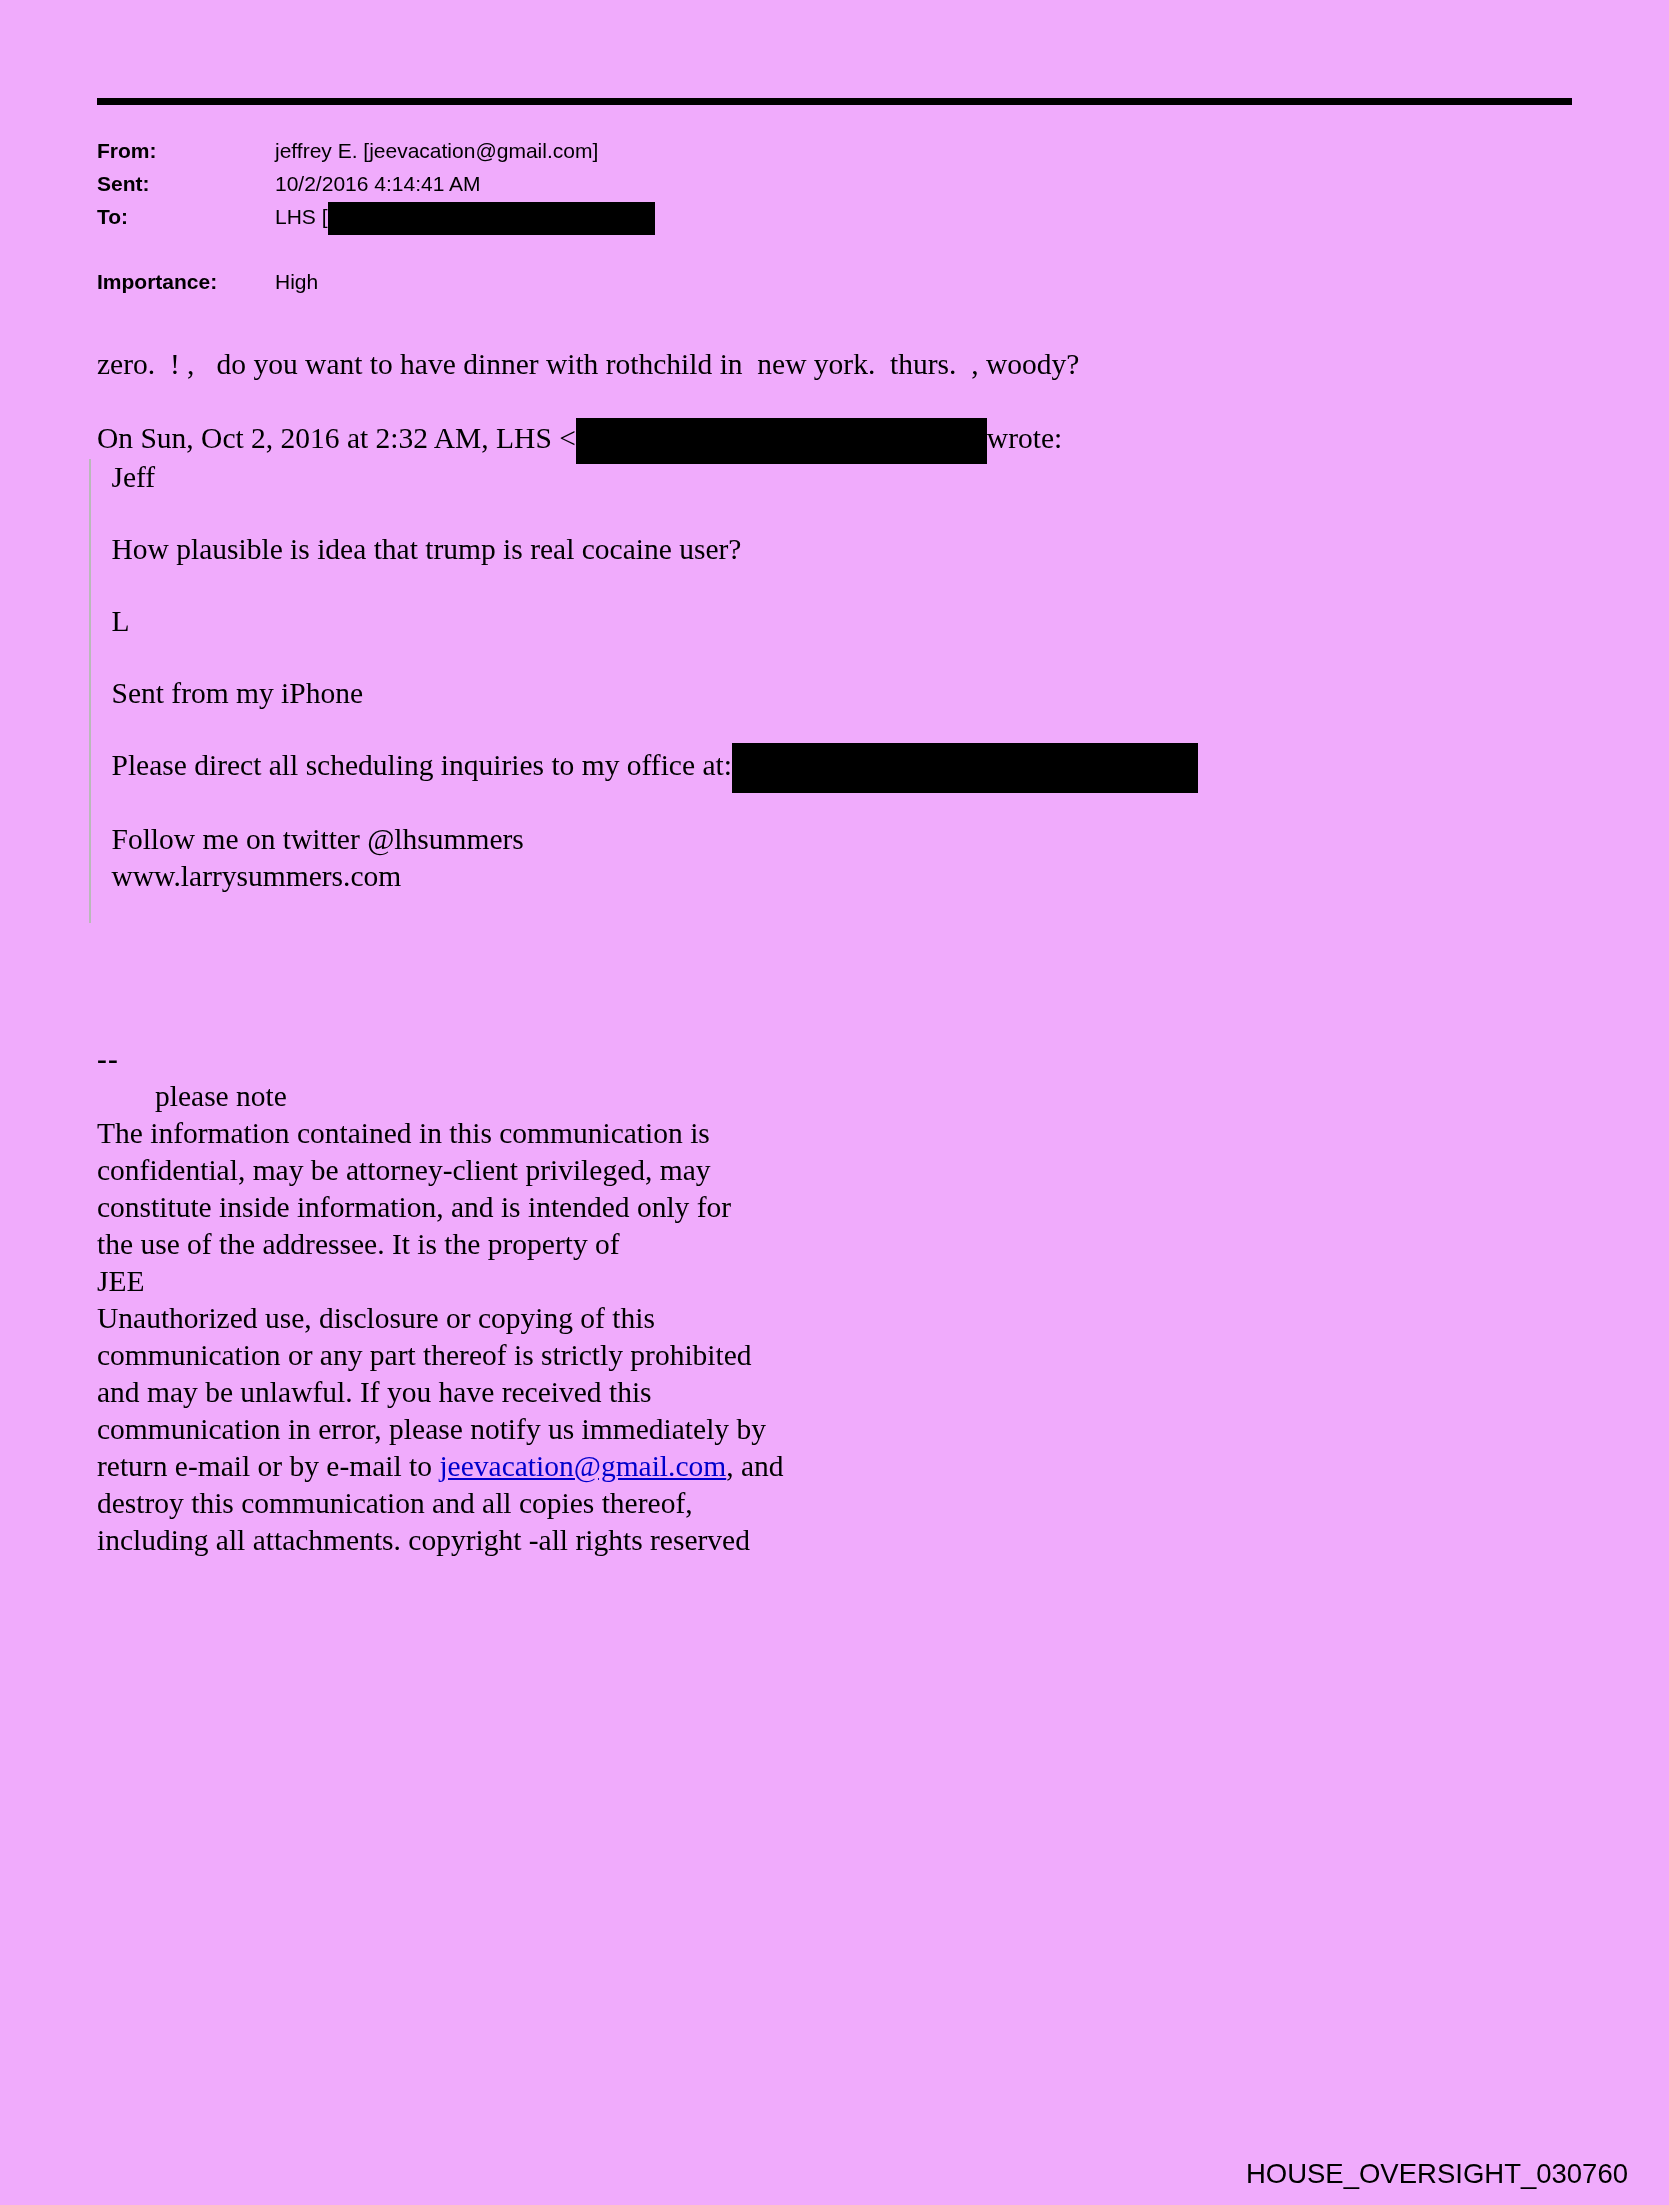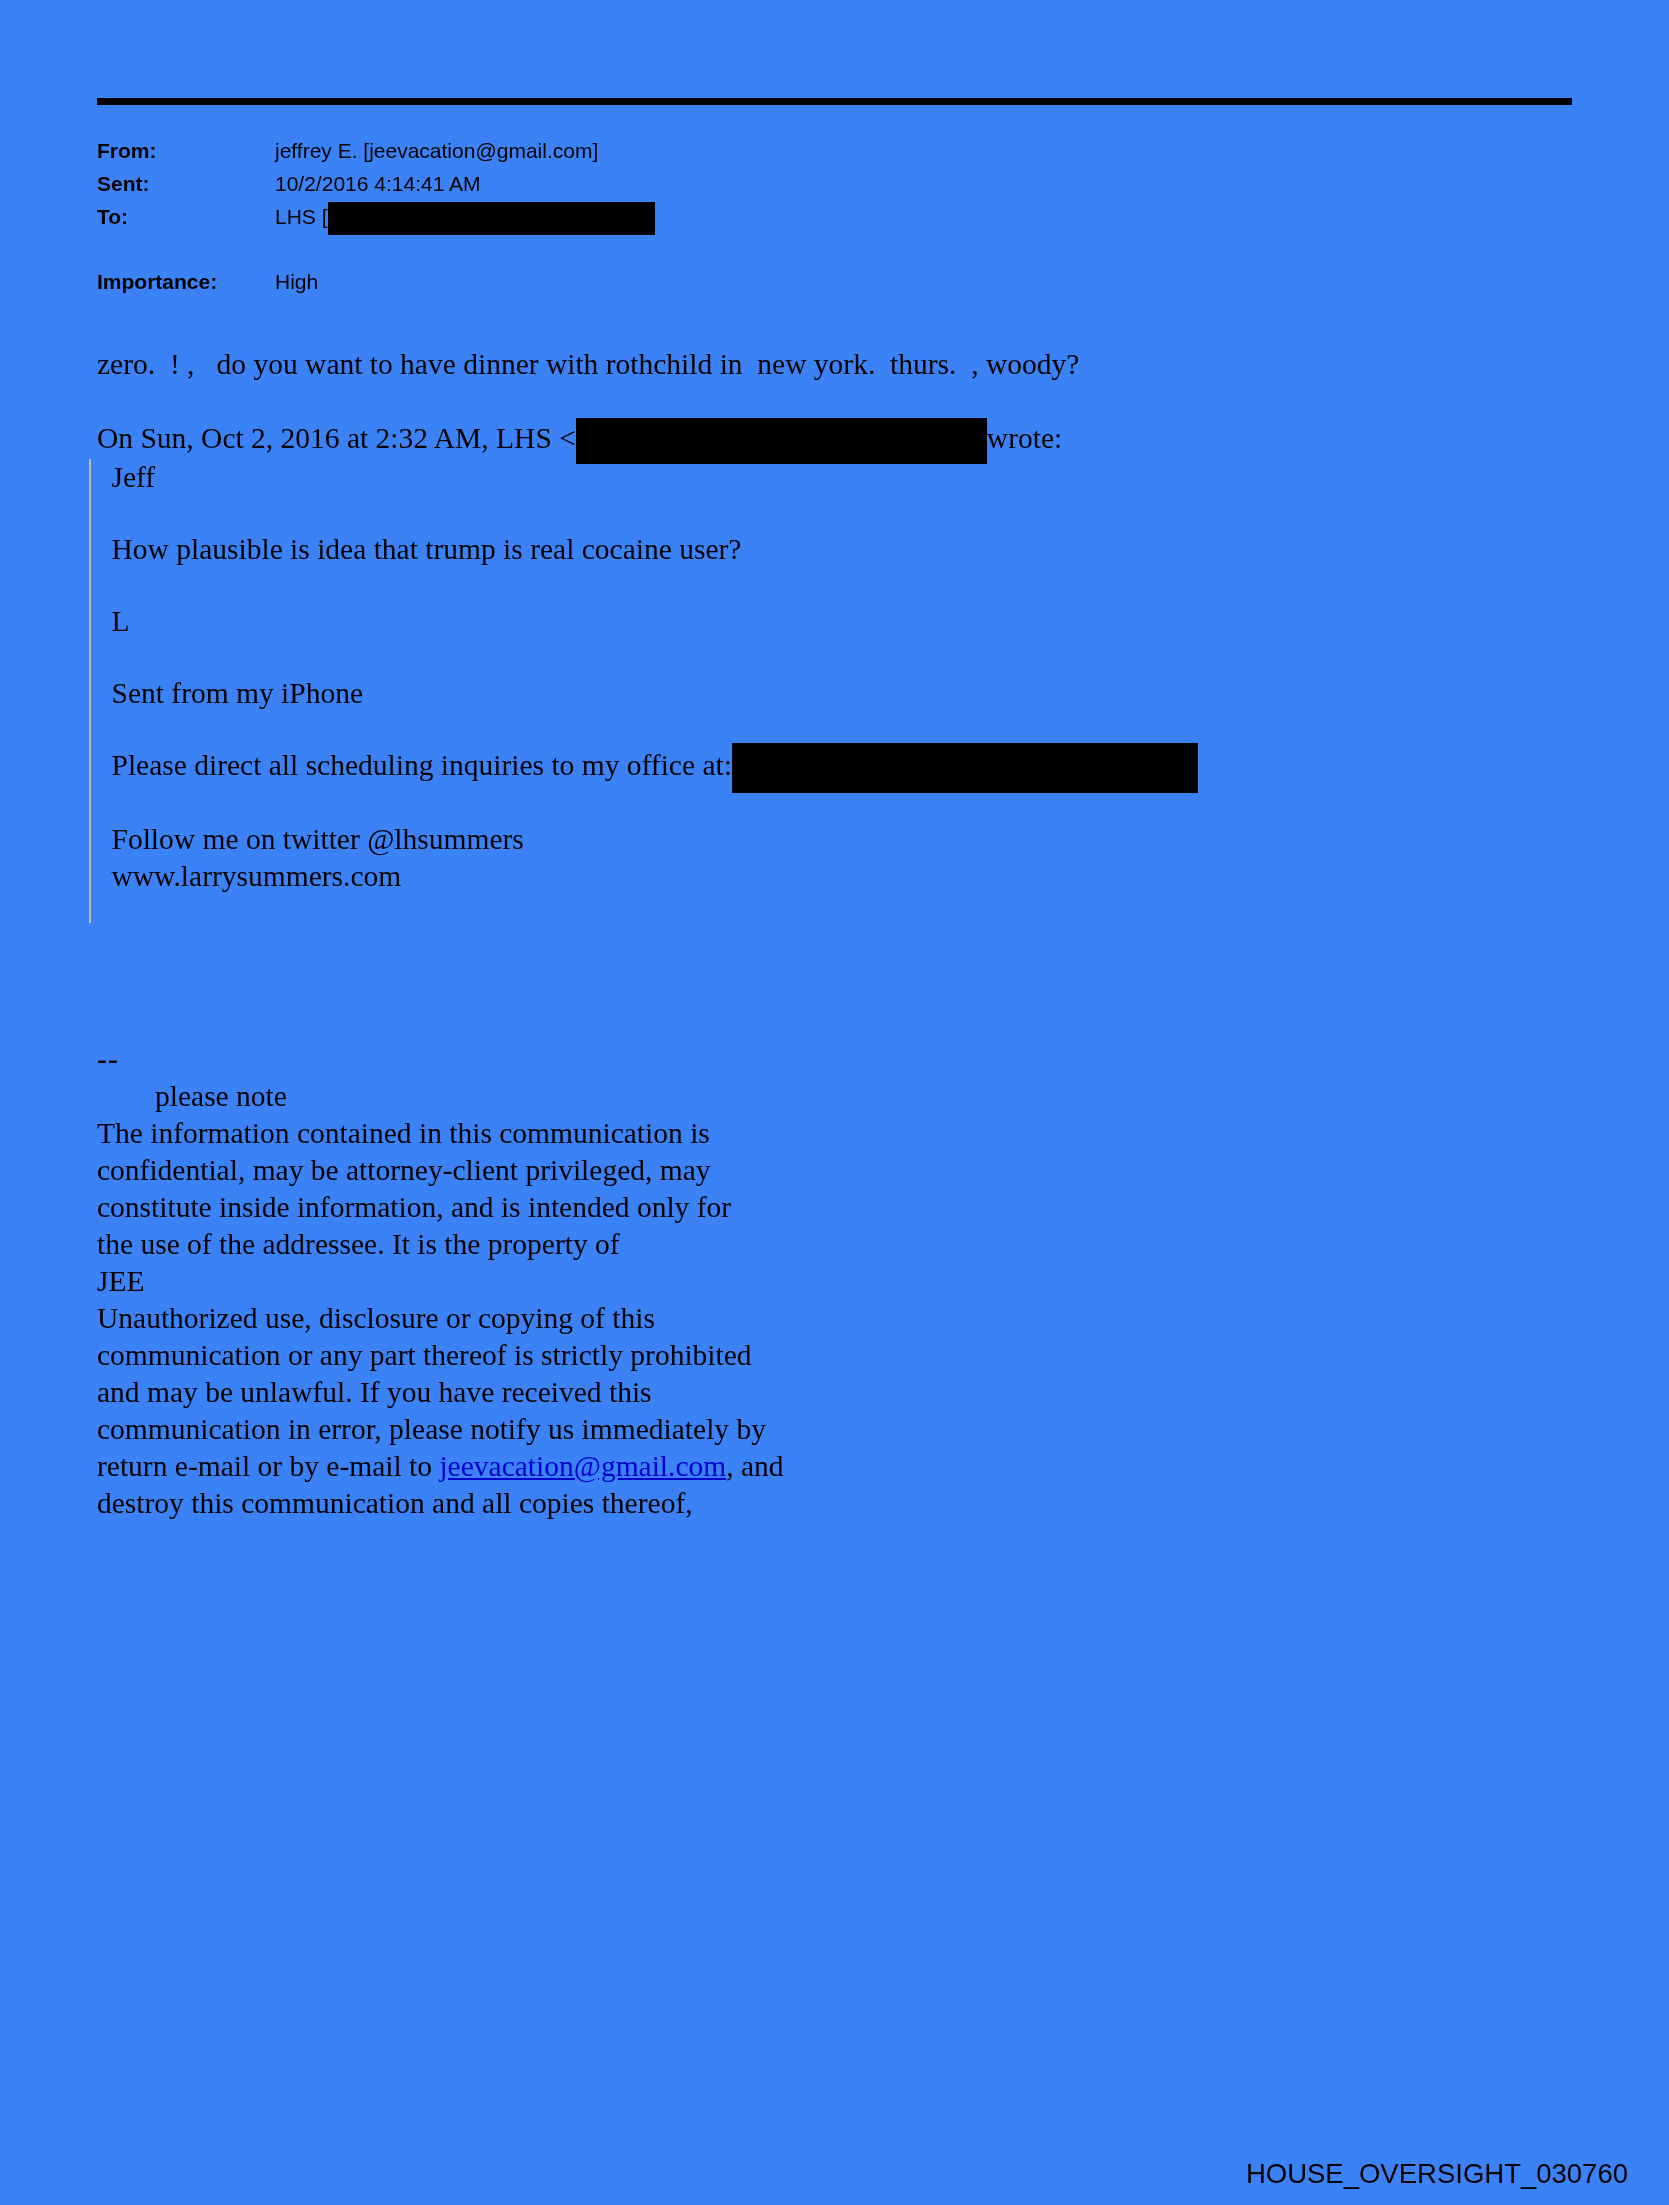--- a/index.html
+++ b/index.html
@@ -1,19 +1,19 @@
 <!DOCTYPE html>
 <html style="font-size:10.5px"><head>
 <meta charset="utf-8">
 <style>
   html,body{margin:0;padding:0;background:#888;}
   .page{
     position:relative;
     width:1669px;height:2205px;
-    background:#3b82f6;
+    background:#f0abfc;
     font-family:"Liberation Serif", serif;
     color:#000;
     overflow:hidden;
   }
   .top-rule{
     position:absolute;left:97px;top:98px;
     width:1475px;height:7.2px;background:#000;
   }
   
   .hdr{
@@ -113,19 +113,20 @@
     <div class="disc-line">confidential, may be attorney-client privileged, may</div>
     <div class="disc-line">constitute inside information, and is intended only for</div>
     <div class="disc-line">the use of the addressee. It is the property of</div>
     <div class="disc-line">JEE</div>
     <div class="disc-line">Unauthorized use, disclosure or copying of this</div>
     <div class="disc-line">communication or any part thereof is strictly prohibited</div>
     <div class="disc-line">and may be unlawful. If you have received this</div>
     <div class="disc-line">communication in error, please notify us immediately by</div>
     <div class="disc-line"><span>return e-mail or by e-mail to </span><a href="#" class="mail-link">jeevacation@gmail.com</a><span>, and</span></div>
     <div class="disc-line">destroy this communication and all copies thereof,</div>
+    <div class="disc-line">including all attachments. copyright -all rights reserved</div>
 
   </div>
 
   <div class="bates">HOUSE_OVERSIGHT_030760</div>
 
 </div>
 
 
 </body></html>

